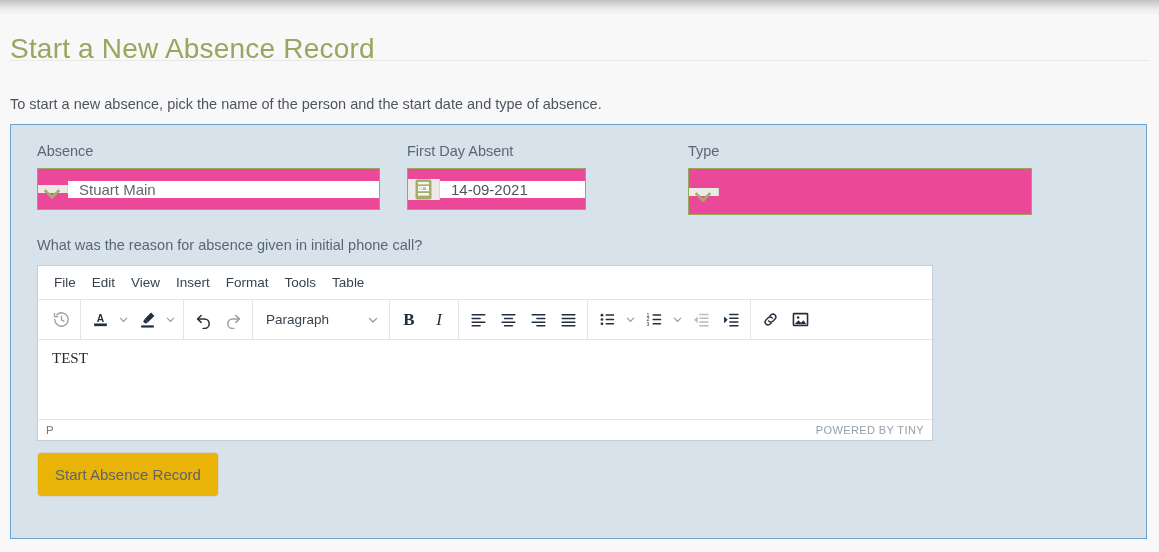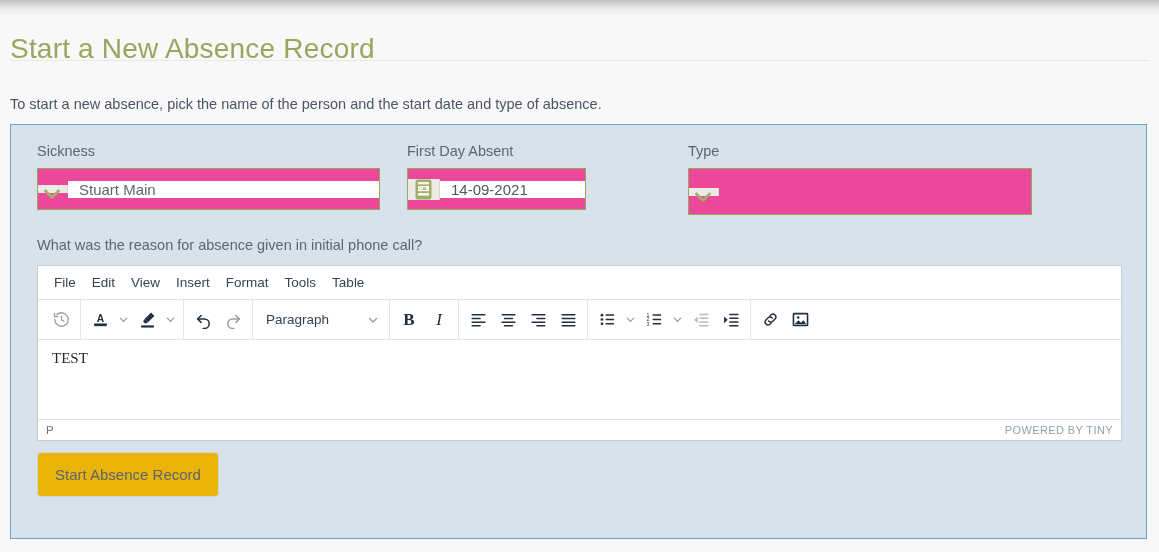--- a/index.html
+++ b/index.html
@@ -159,21 +159,21 @@
     font-size: 14.5px;
     color: #5b6673;
     white-space: nowrap;
   }
 
   
   .editor {
     position: absolute;
     top: 140px;
     left: 26px;
-    width: 1085px;
+    width: 896px;
     background: #f0abfc;
     border: 1px solid #c5ccd3;
     box-sizing: border-box;
   }
 
   .menubar {
     display: flex;
     align-items: center;
     height: 33px;
     padding-left: 8px;
@@ -305,21 +305,21 @@
 
 <h1 class="page-title">Start a New Absence Record</h1>
 <div class="title-rule"></div>
 <div class="intro-text">To start a new absence, pick the name of the person and the start date and type of absence.</div>
 
 <div class="panel">
 
   <div class="field-row">
 
     <div class="field field-reportee">
-      <span class="field-label">Sickness</span>
+      <span class="field-label">Absence</span>
       <div class="input-shell">
         <span class="addon">
           <span class="chevron-glyph"></span>
         </span>
         <span class="input-value">Stuart Main</span>
       </div>
     </div>
 
     <div class="field field-date">
       <span class="field-label">First Day Absent</span>

